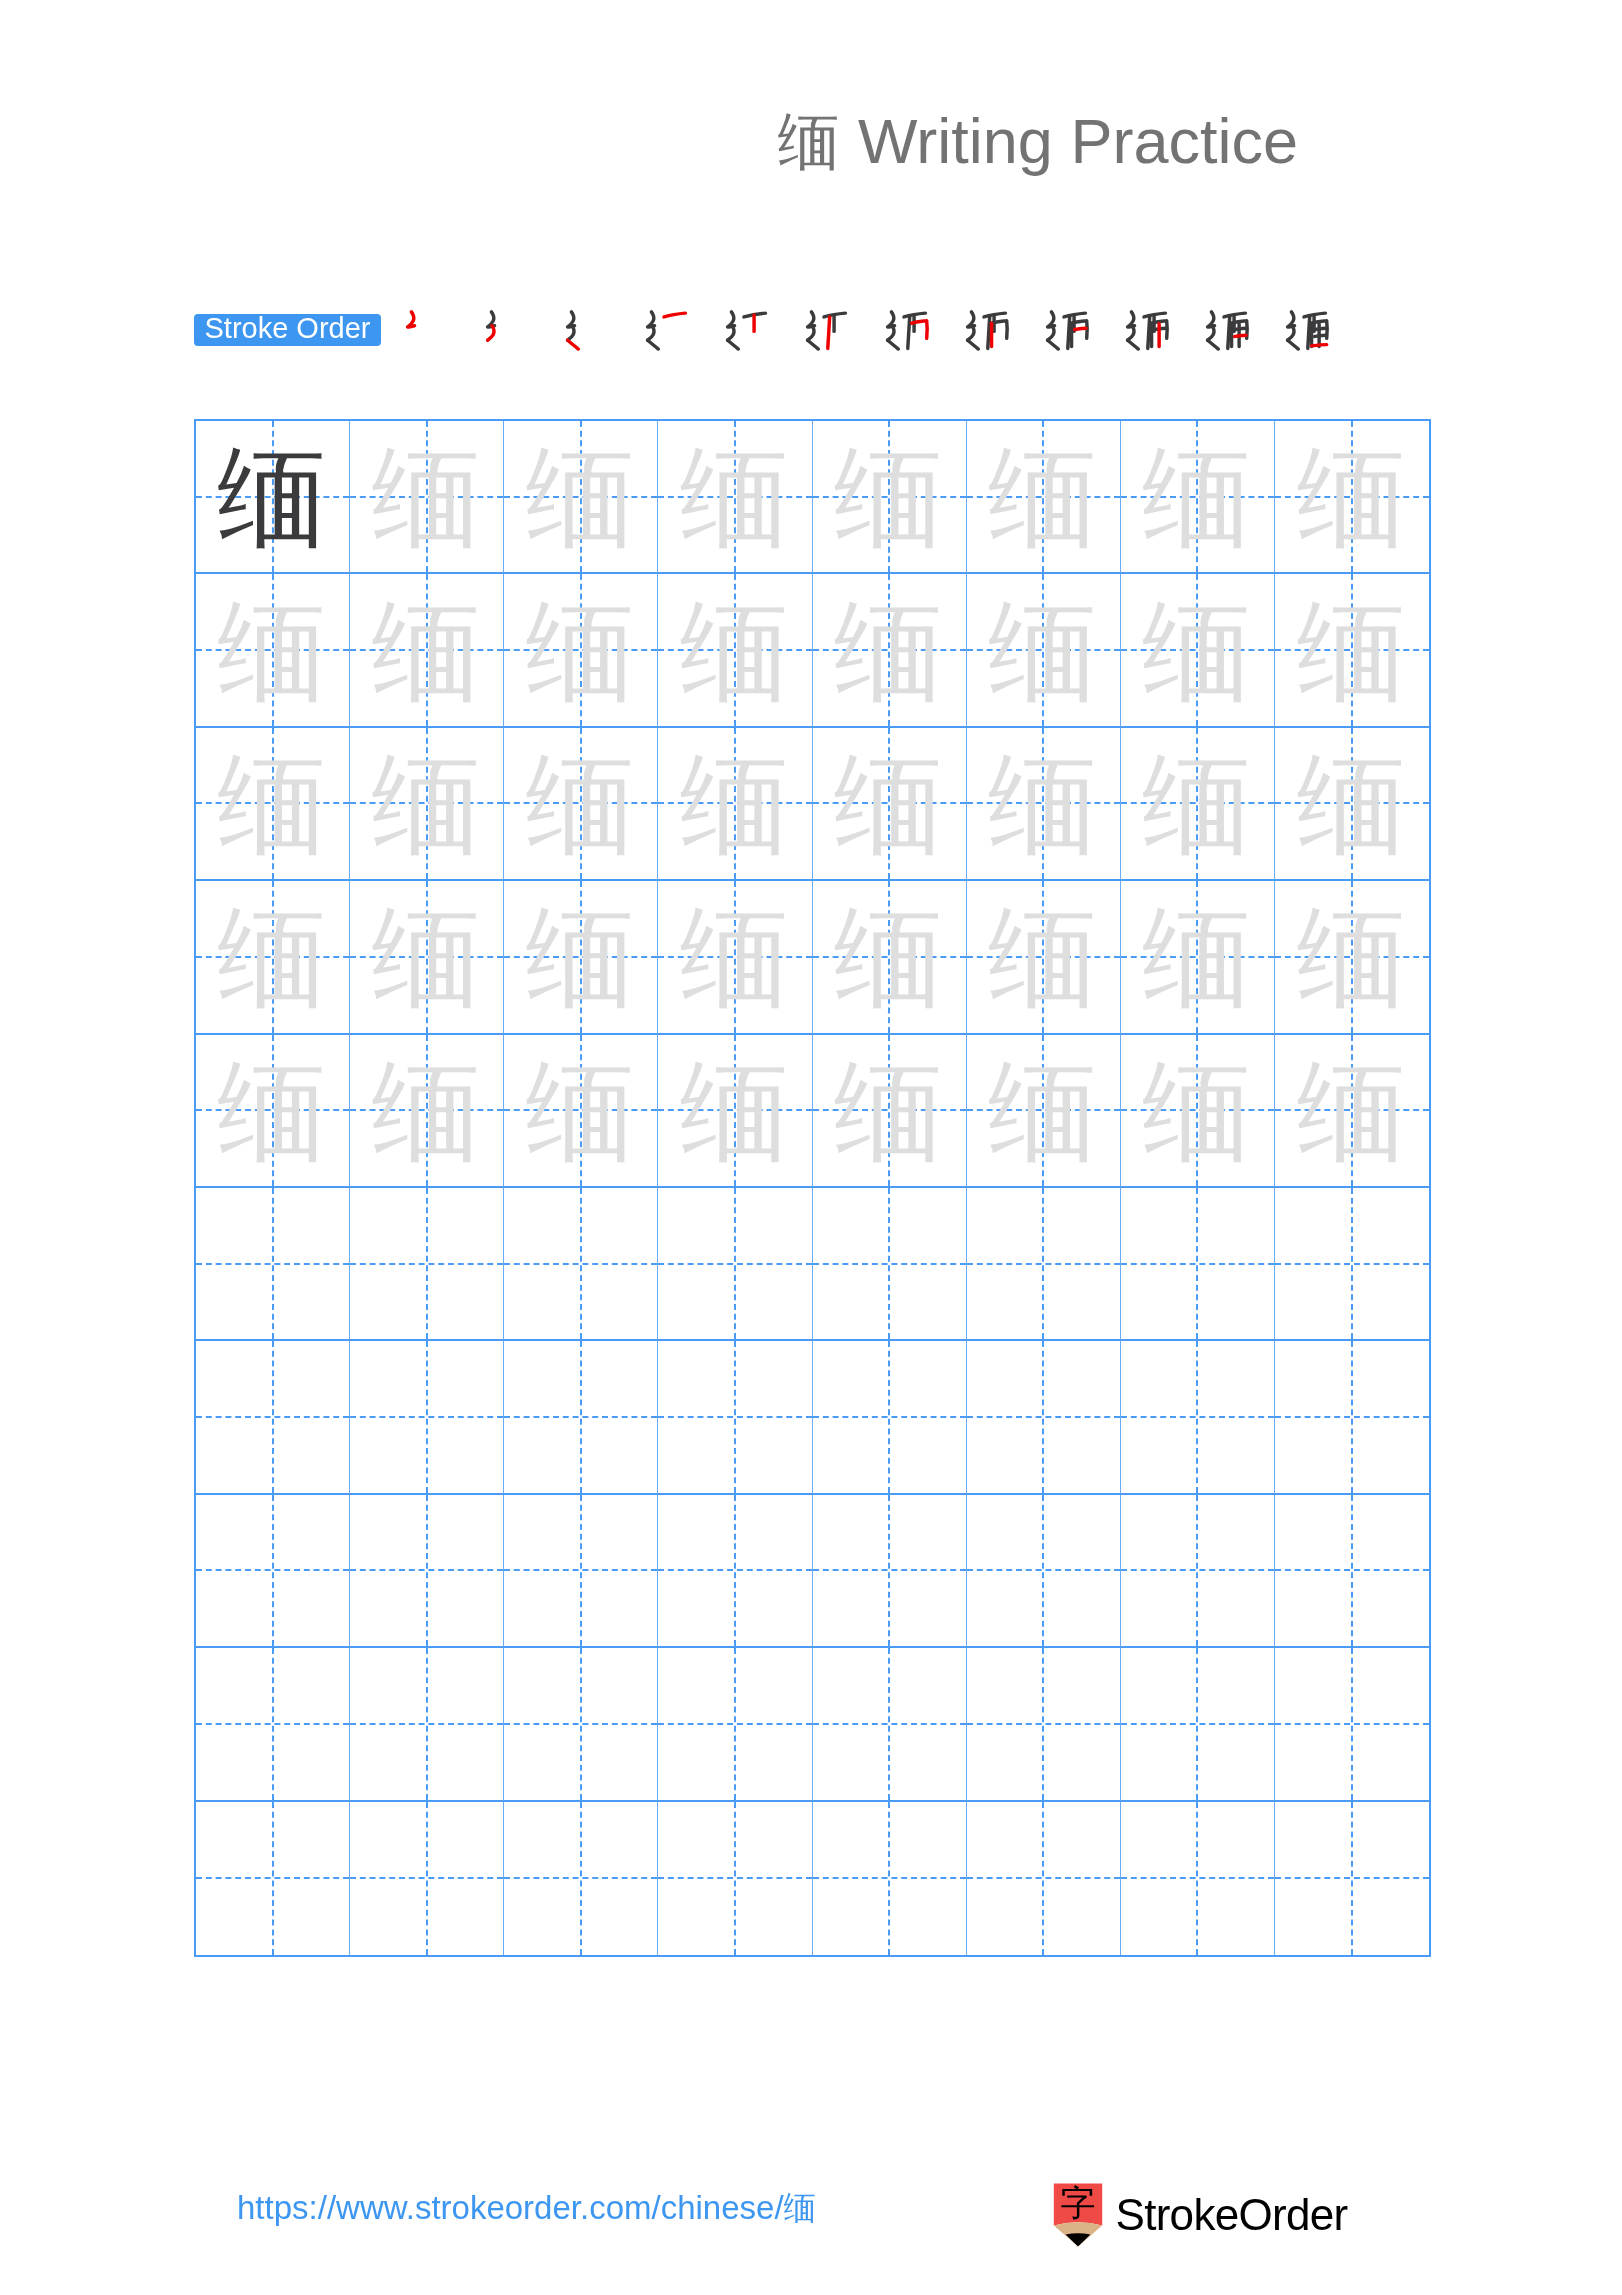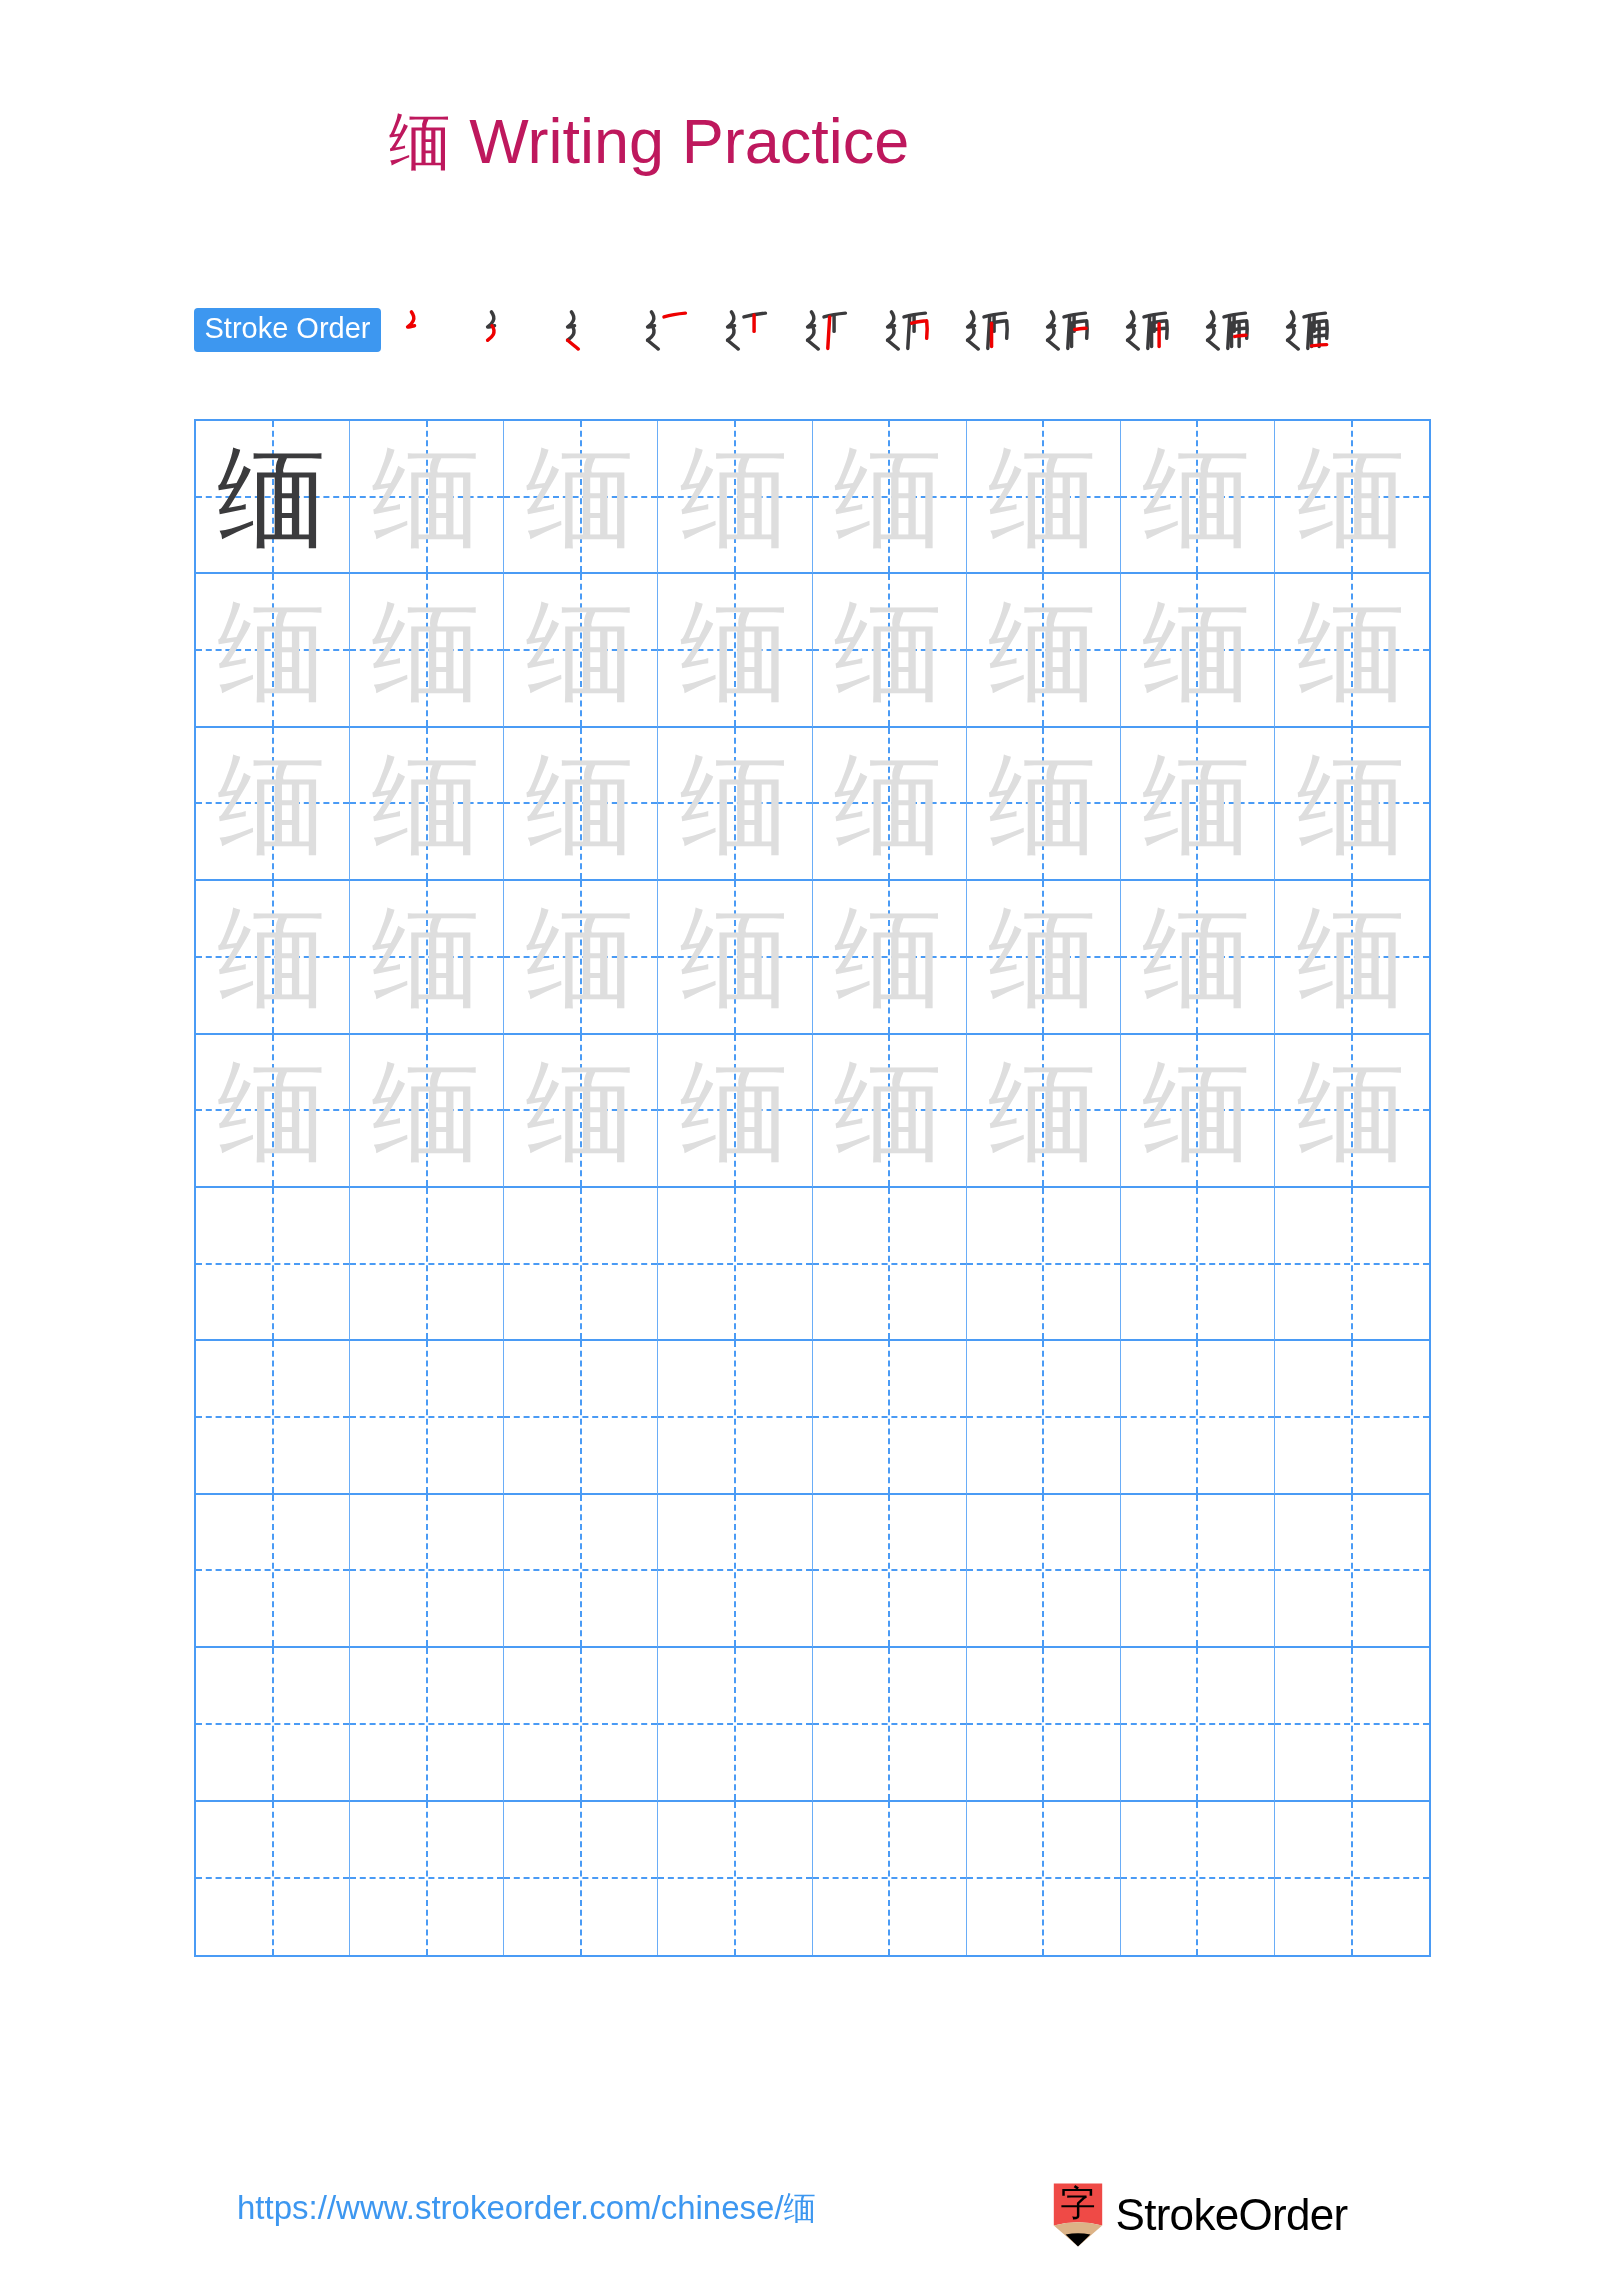--- a/index.html
+++ b/index.html
@@ -14,24 +14,24 @@
     font-family: "Liberation Sans", sans-serif;
     overflow: hidden;
   }
 
   
   #page-title {
     position: absolute;
     top: 99px;
     left: 0;
     width: 1298px;
-    text-align: center;
+    text-align: right;
     font-size: 63px;
     font-weight: 400;
-    color: #be185d;
+    color: #737373;
     letter-spacing: 0px;
     white-space: nowrap;
   }
 
   
   #stroke-order-row {
     position: absolute;
     top: 298px;
     left: 194px;
     width: 1241px;
@@ -42,21 +42,21 @@
   #stroke-order-badge {
     background: #3d97f0;
     color: #ffffff;
     font-size: 29px;
     font-weight: 400;
     padding: 5.2px 10.5px 7.9px 10.5px;
     border-radius: 3.9px;
     line-height: 1;
     white-space: nowrap;
     box-sizing: border-box;
-    height: 44px;
+    height: 32px;
     display: flex;
     align-items: center;
   }
   #stroke-glyphs {
     display: flex;
     align-items: center;
     margin-left: 2.6px;
     flex: 1;
   }
   .stroke-step {

